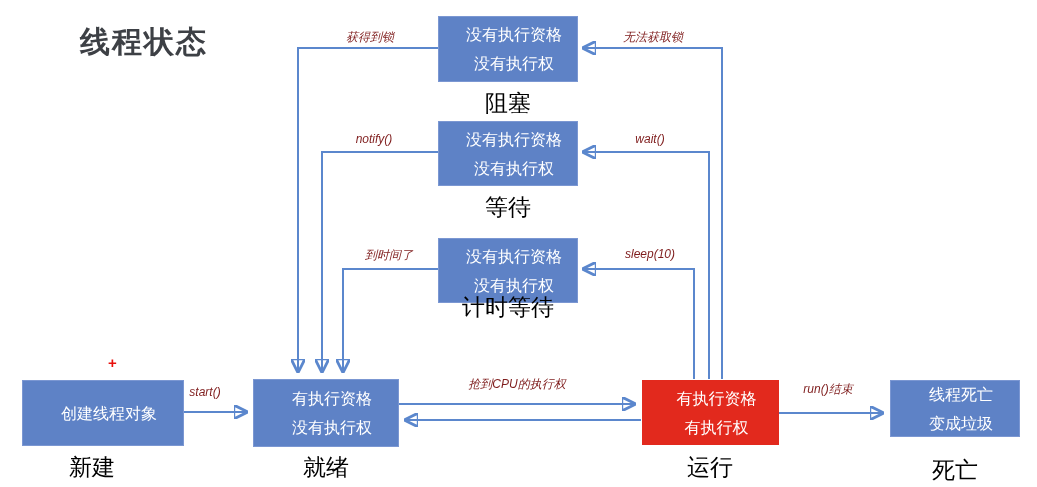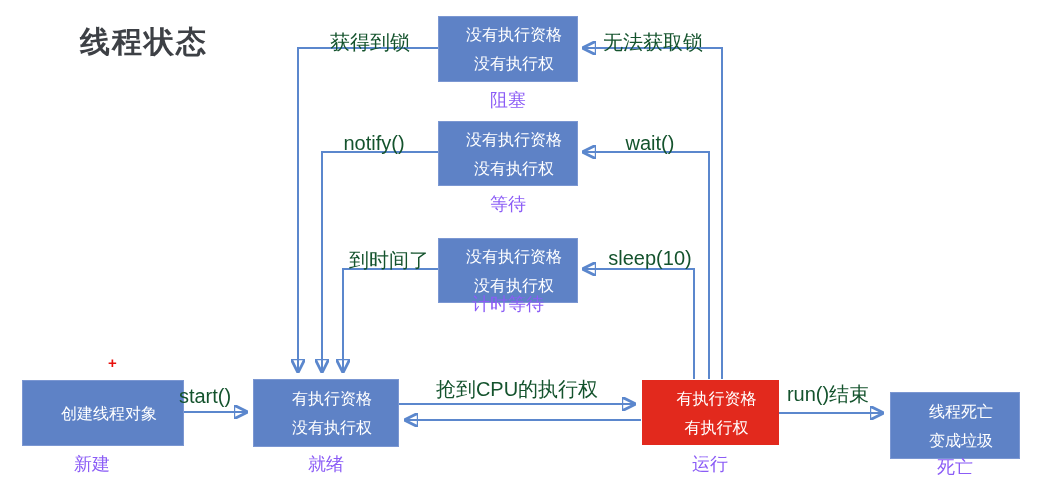--- a/index.html
+++ b/index.html
@@ -14,26 +14,27 @@
   .connector-layer{position:absolute;left:0;top:0;}
   .connector-layer path{fill:none;stroke:#5b87cd;stroke-width:2px;}
   .box{
     position:absolute;background:#5e82c6;color:#ffffff;
     display:flex;flex-direction:column;justify-content:center;align-items:center;
     text-align:center;border:1px solid #7b97d2;box-sizing:border-box;padding-left:12px;
   }
   .box.red{background:#e2291d;border-color:#e2291d;}
   .box-line{font-size:16px;line-height:29px;white-space:nowrap;}
   .state-label{
-    position:absolute;transform:translateX(-50%);font-size:18px;color:#8b5cf6;
+    position:absolute;transform:translateX(-50%);font-size:23px;color:#000000;
     white-space:nowrap;
   }
   .edge-label{
-    position:absolute;transform:translateX(-50%);font-size:20px;color:#14532d;
+    position:absolute;transform:translateX(-50%);font-size:12px;color:#7f1d1d;
     white-space:nowrap;
+    font-style:italic;
   }
   .cursor-plus{
     position:absolute;left:108px;top:354px;color:#e8100c;font-size:15px;
     font-weight:700;
   }
 </style>
 </head>
 <body>
 
 <div class="canvas">
@@ -98,21 +99,21 @@
     <div class="box-line">没有执行权</div>
   </div>
   <div class="state-label" style="left:326px;top:452px">就绪</div>
 
   <div class="box red" style="left:642px;top:380px;width:137px;height:65px">
     <div class="box-line">有执行资格</div>
     <div class="box-line">有执行权</div>
   </div>
   <div class="state-label" style="left:710px;top:452px">运行</div>
 
-  <div class="box" style="left:890px;top:392px;width:130px;height:67px">
+  <div class="box" style="left:890px;top:380px;width:130px;height:57px">
     <div class="box-line">线程死亡</div>
     <div class="box-line">变成垃圾</div>
   </div>
   <div class="state-label" style="left:955px;top:455px">死亡</div>
 
   <div class="edge-label" style="left:370px;top:29px">获得到锁</div>
   <div class="edge-label" style="left:653px;top:29px">无法获取锁</div>
   <div class="edge-label" style="left:374px;top:132px">notify()</div>
   <div class="edge-label" style="left:650px;top:132px">wait()</div>
   <div class="edge-label" style="left:389px;top:247px">到时间了</div>

